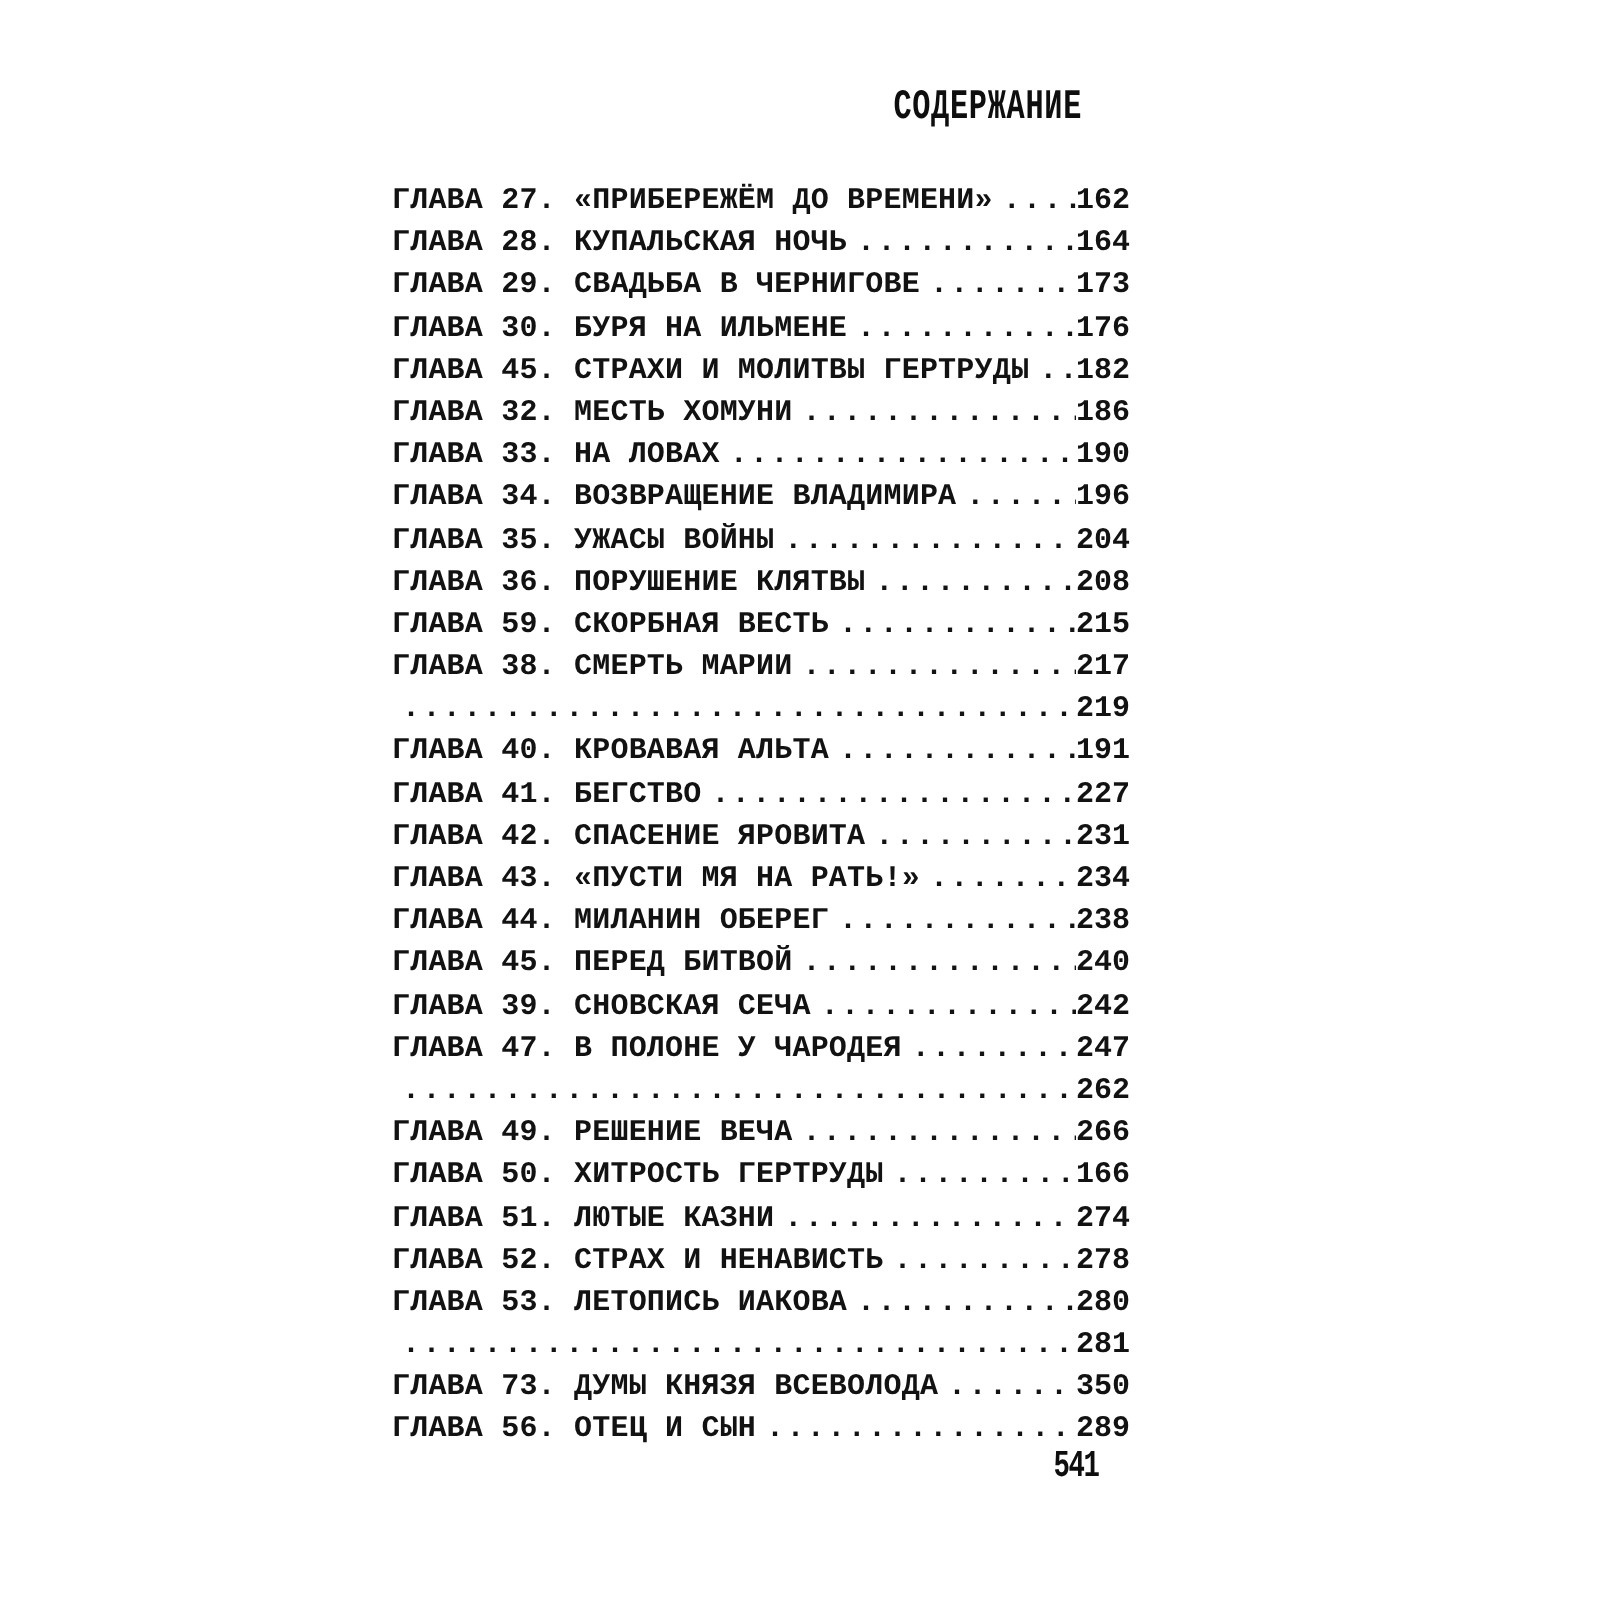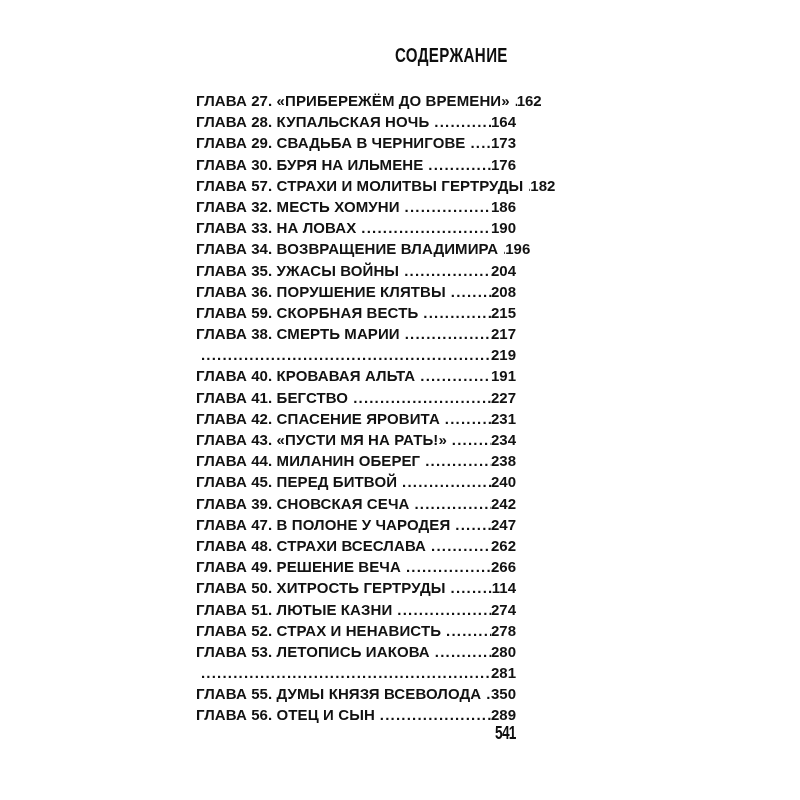--- a/index.html
+++ b/index.html
@@ -6,40 +6,41 @@
     margin: 0;
     padding: 0;
     background: #ffffff;
   }
   .sheet {
     position: relative;
     width: 708px;
     height: 800px;
     background: #ffffff;
     overflow: hidden;
-    font-family: Liberation Sans, sans-serif;
+    font-family: Liberation Mono, monospace;
     color: #121212;
+    padding-left: 33px;
   }
   .header {
     position: absolute;
     top: 43px;
     right: 200px;
     font-size: 21px;
     font-weight: 700;
     letter-spacing: 0.5px;
     transform: scaleX(0.72);
     transform-origin: 100% 50%;
     white-space: nowrap;
     color: #0e0e0e;
   }
   .toc {
     position: absolute;
     top: 74px;
     left: 196px;
-    right: 192px;
+    right: 176px;
   }
   .row {
     display: flex;
     align-items: baseline;
     height: 21.2px;
     font-size: 15px;
     line-height: 21.2px;
     font-weight: 700;
     white-space: nowrap;
   }
@@ -93,21 +94,21 @@
         <span class="label">ГЛАВА 29. СВАДЬБА В ЧЕРНИГОВЕ</span>
         <span class="dots">................................................................................................................................................................</span>
         <span class="pg">173</span>
       </div>
       <div class="row">
         <span class="label">ГЛАВА 30. БУРЯ НА ИЛЬМЕНЕ</span>
         <span class="dots">................................................................................................................................................................</span>
         <span class="pg">176</span>
       </div>
       <div class="row">
-        <span class="label">ГЛАВА 57. СТРАХИ И МОЛИТВЫ ГЕРТРУДЫ</span>
+        <span class="label">ГЛАВА 45. СТРАХИ И МОЛИТВЫ ГЕРТРУДЫ</span>
         <span class="dots">................................................................................................................................................................</span>
         <span class="pg">182</span>
       </div>
       <div class="row">
         <span class="label">ГЛАВА 32. МЕСТЬ ХОМУНИ</span>
         <span class="dots">................................................................................................................................................................</span>
         <span class="pg">186</span>
       </div>
       <div class="row">
         <span class="label">ГЛАВА 33. НА ЛОВАХ</span>
@@ -177,33 +178,32 @@
         <span class="label">ГЛАВА 39. СНОВСКАЯ СЕЧА</span>
         <span class="dots">................................................................................................................................................................</span>
         <span class="pg">242</span>
       </div>
       <div class="row">
         <span class="label">ГЛАВА 47. В ПОЛОНЕ У ЧАРОДЕЯ</span>
         <span class="dots">................................................................................................................................................................</span>
         <span class="pg">247</span>
       </div>
       <div class="row">
-        <span class="label">ГЛАВА 48. СТРАХИ ВСЕСЛАВА</span>
         <span class="dots">................................................................................................................................................................</span>
         <span class="pg">262</span>
       </div>
       <div class="row">
         <span class="label">ГЛАВА 49. РЕШЕНИЕ ВЕЧА</span>
         <span class="dots">................................................................................................................................................................</span>
         <span class="pg">266</span>
       </div>
       <div class="row">
         <span class="label">ГЛАВА 50. ХИТРОСТЬ ГЕРТРУДЫ</span>
         <span class="dots">................................................................................................................................................................</span>
-        <span class="pg">114</span>
+        <span class="pg">166</span>
       </div>
       <div class="row">
         <span class="label">ГЛАВА 51. ЛЮТЫЕ КАЗНИ</span>
         <span class="dots">................................................................................................................................................................</span>
         <span class="pg">274</span>
       </div>
       <div class="row">
         <span class="label">ГЛАВА 52. СТРАХ И НЕНАВИСТЬ</span>
         <span class="dots">................................................................................................................................................................</span>
         <span class="pg">278</span>
@@ -211,21 +211,21 @@
       <div class="row">
         <span class="label">ГЛАВА 53. ЛЕТОПИСЬ ИАКОВА</span>
         <span class="dots">................................................................................................................................................................</span>
         <span class="pg">280</span>
       </div>
       <div class="row">
         <span class="dots">................................................................................................................................................................</span>
         <span class="pg">281</span>
       </div>
       <div class="row">
-        <span class="label">ГЛАВА 55. ДУМЫ КНЯЗЯ ВСЕВОЛОДА</span>
+        <span class="label">ГЛАВА 73. ДУМЫ КНЯЗЯ ВСЕВОЛОДА</span>
         <span class="dots">................................................................................................................................................................</span>
         <span class="pg">350</span>
       </div>
       <div class="row">
         <span class="label">ГЛАВА 56. ОТЕЦ И СЫН</span>
         <span class="dots">................................................................................................................................................................</span>
         <span class="pg">289</span>
       </div>
     </div>
 

